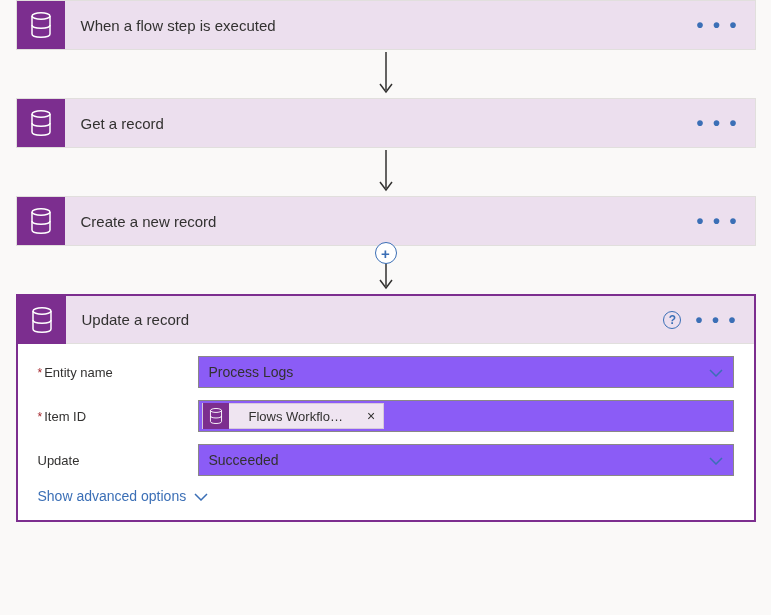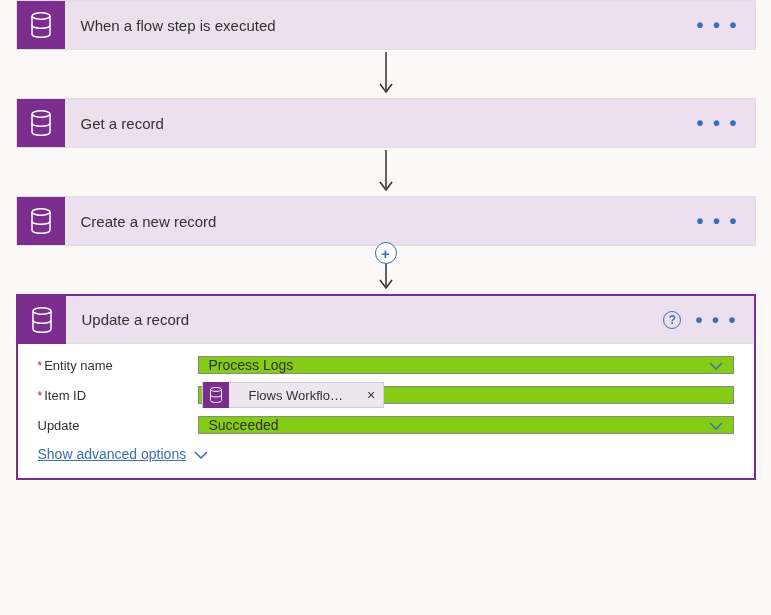--- a/index.html
+++ b/index.html
@@ -130,25 +130,25 @@
     align-items: baseline;
     gap: 2px;
   }
   .required-star {
     color: #a4262c;
     font-size: 12px;
   }
   .form-field {
     flex: 1;
     border: 1px solid #8a8886;
-    height: 18px;
+    height: 32px;
     display: flex;
     align-items: center;
     padding: 0 10px;
-    background: #84cc16;
+    background: #8b5cf6;
     font-size: 14px;
   }
   .dropdown {
     justify-content: space-between;
     cursor: pointer;
   }
   .chevron-down {
     color: #3b6fb6;
     font-size: 16px;
   }
@@ -180,21 +180,20 @@
     margin-left: 4px;
   }
   .advanced-link {
     display: flex;
     align-items: center;
     gap: 8px;
     color: #3b6fb6;
     font-size: 14px;
     cursor: pointer;
     margin-top: 12px;
-    text-decoration: underline;
   }
   .item-id-field {
     padding: 3px;
   }
   .db-svg { display: block; }
 </style>
 </head>
 <body>
 
 <div class="flow-container">

